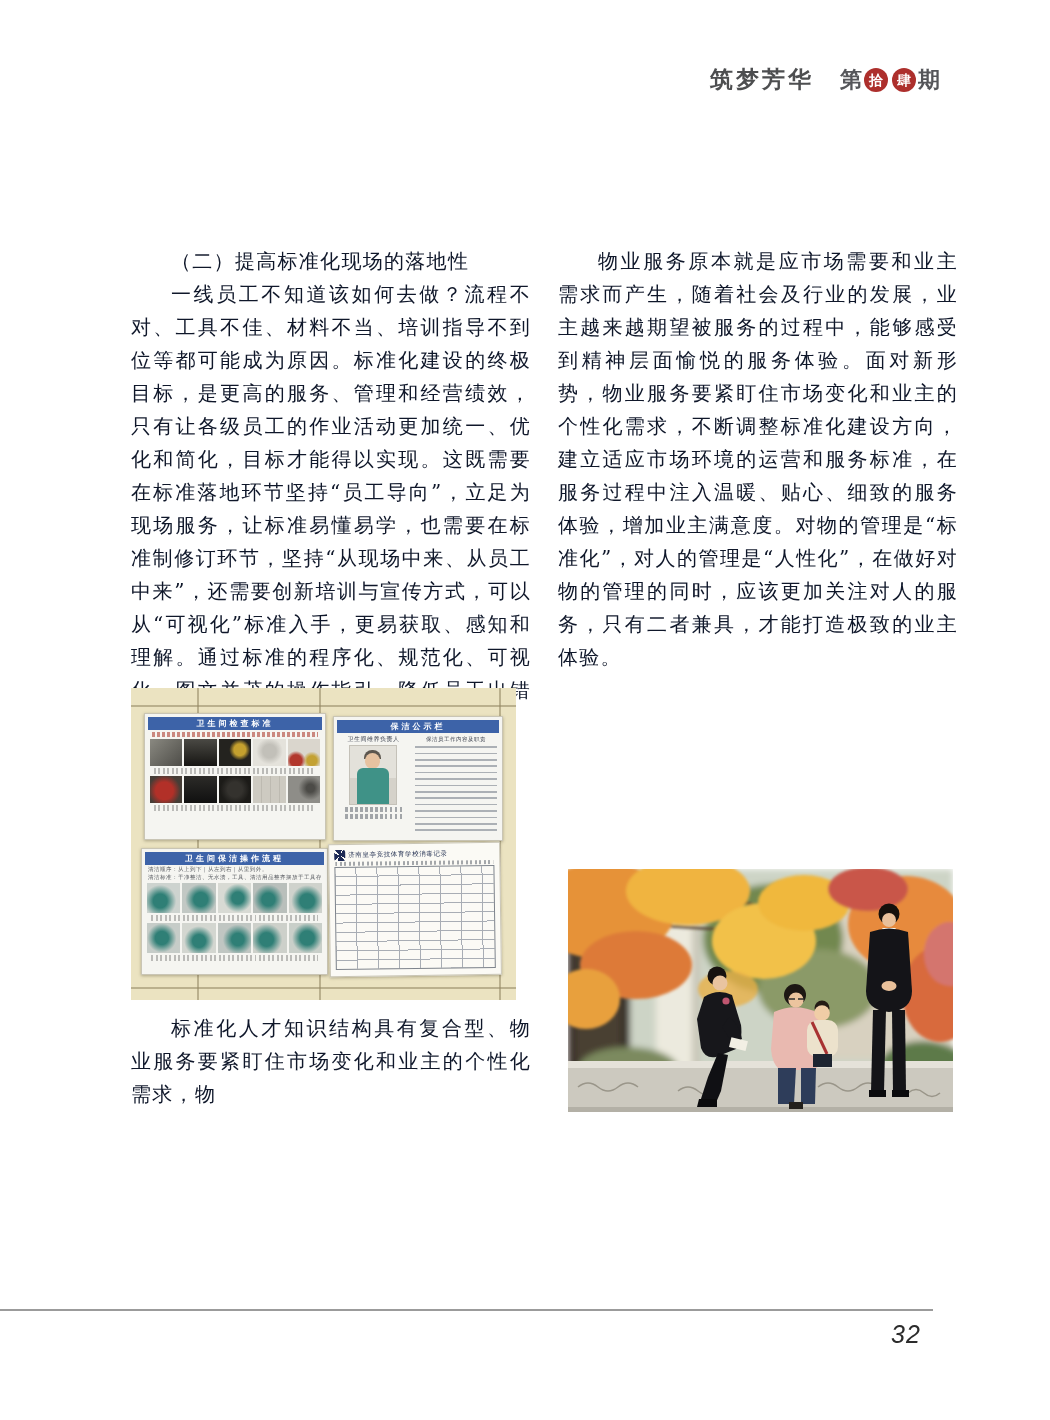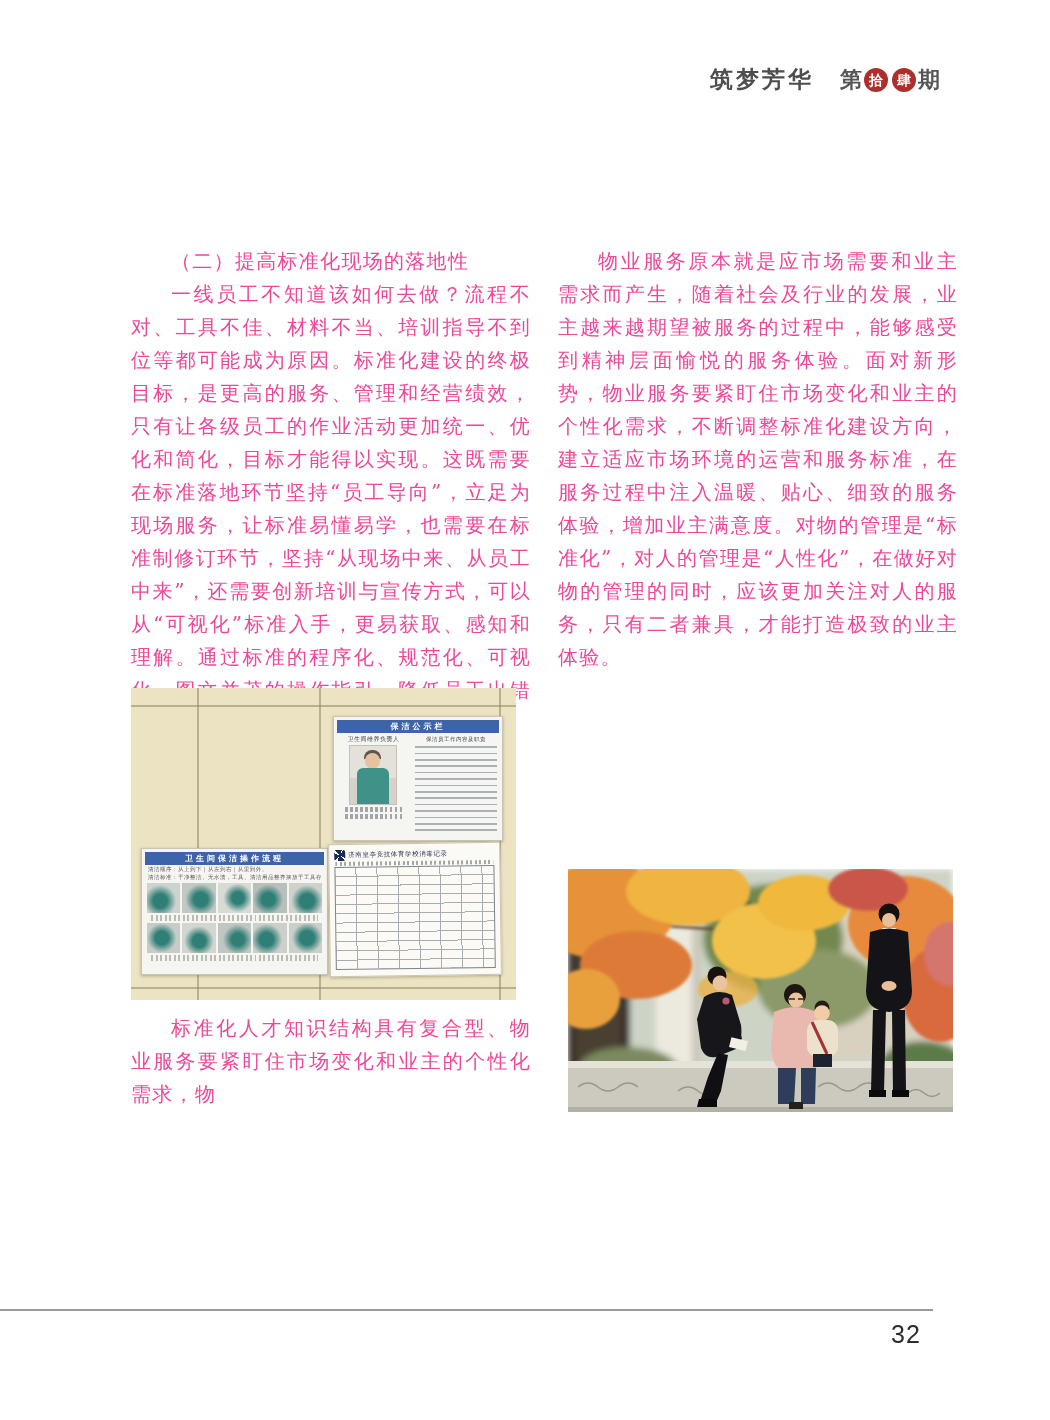--- a/index.html
+++ b/index.html
@@ -14,21 +14,21 @@
   }
   .mag-title{font-size:23px;font-weight:bold;color:#4d4e50;letter-spacing:3px;}
   .issue-wrap{display:flex;align-items:center;margin-left:26px;}
   .issue-char{font-size:22px;font-weight:bold;color:#55565a;letter-spacing:0;}
   .issue-badge{
     width:24px;height:24px;border-radius:50%;background:#ad2f2c;color:#fff;
     font-size:14px;font-weight:bold;line-height:24px;text-align:center;margin:0 2px;
   }
   
   .col{
-    position:absolute;width:400px;color:#ec4899;font-size:20px;line-height:33px;
+    position:absolute;width:400px;color:#0f172a;font-size:20px;line-height:33px;
     letter-spacing:1.3px;text-align:justify;
   }
   .col p{margin:0;}
   .indent{text-indent:2em;}
   #left-col{left:131px;top:245px;}
   #left-col-2{left:131px;top:1012px;}
   #right-col{left:558px;top:245px;}
   
   .wall-photo{
     position:absolute;left:131px;top:688px;width:385px;height:312px;
@@ -122,21 +122,21 @@
       repeating-linear-gradient(0deg,transparent 0 8.3px,#a8adb4 8.3px 9.3px),
       repeating-linear-gradient(90deg,transparent 0 20px,#a8adb4 20px 21px),
       linear-gradient(0deg,#fbfaf5,#fbfaf5);
   }
   
   .scene-photo{position:absolute;left:568px;top:869px;width:385px;height:243px;overflow:hidden;}
   
   .footer-rule{position:absolute;left:0;top:1309px;width:933px;height:2px;background:#9b9b9b;}
   .page-number{
     position:absolute;left:891px;top:1320px;font-size:25px;color:#2c2c2c;
-    font-family:"Liberation Sans",sans-serif;letter-spacing:1px;
+    font-family:"Liberation Sans",sans-serif;letter-spacing:1px;font-style:italic;
   }
 </style>
 </head>
 <body>
 
 <div class="page-header">
   <span class="mag-title">筑梦芳华</span>
   <span class="issue-wrap">
     <span class="issue-char">第</span>
     <span class="issue-badge">拾</span>
@@ -158,20 +158,40 @@
   <p class="indent">物业服务原本就是应市场需要和业主需求而产生，随着社会及行业的发展，业主越来越期望被服务的过程中，能够感受到精神层面愉悦的服务体验。面对新形势，物业服务要紧盯住市场变化和业主的个性化需求，不断调整标准化建设方向，建立适应市场环境的运营和服务标准，在服务过程中注入温暖、贴心、细致的服务体验，增加业主满意度。对物的管理是“标准化”，对人的管理是“人性化”，在做好对物的管理的同时，应该更加关注对人的服务，只有二者兼具，才能打造极致的业主体验。</p>
 </div>
 
 <div class="wall-photo">
   <div class="grout-h" style="top:17px"></div>
   <div class="grout-h" style="top:299px"></div>
   <div class="grout-v" style="left:66px"></div>
   <div class="grout-v" style="left:188px"></div>
   <div class="grout-v" style="left:368px"></div>
 
+  <div class="poster" style="left:13px;top:25px;width:182px;height:127px;">
+    <div class="poster-head">卫生间检查标准</div>
+    <div class="tiny-red-line"></div>
+    <div class="thumb-row p1a">
+      <div class="thumb"></div>
+        <div class="thumb"></div>
+        <div class="thumb"></div>
+        <div class="thumb"></div>
+        <div class="thumb"></div>
+    </div>
+    <div class="cap-row"></div>
+    <div class="thumb-row p1b">
+      <div class="thumb"></div>
+        <div class="thumb"></div>
+        <div class="thumb"></div>
+        <div class="thumb"></div>
+        <div class="thumb"></div>
+    </div>
+    <div class="cap-row"></div>
+  </div>
 
   <div class="poster" style="left:202px;top:28px;width:170px;height:125px;">
     <div class="poster-head">保洁公示栏</div>
     <div class="p2-body">
       <div class="p2-left">
         <div class="p2-label">卫生间维养负责人</div>
         <div class="portrait">
           <div class="p-hair"></div>
           <div class="p-head"></div>
           <div class="p-shirt"></div>

